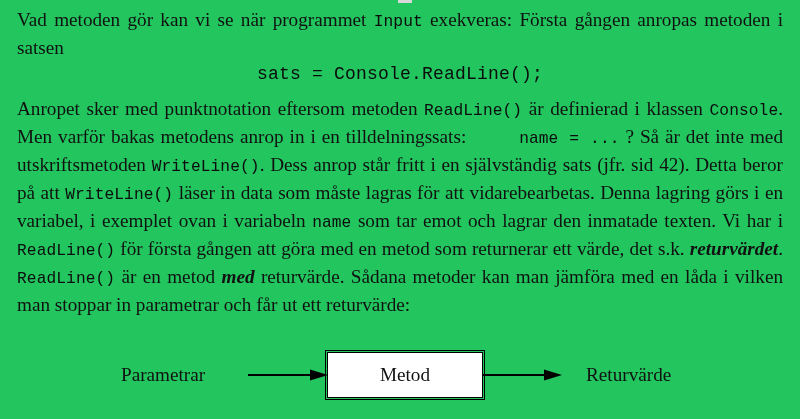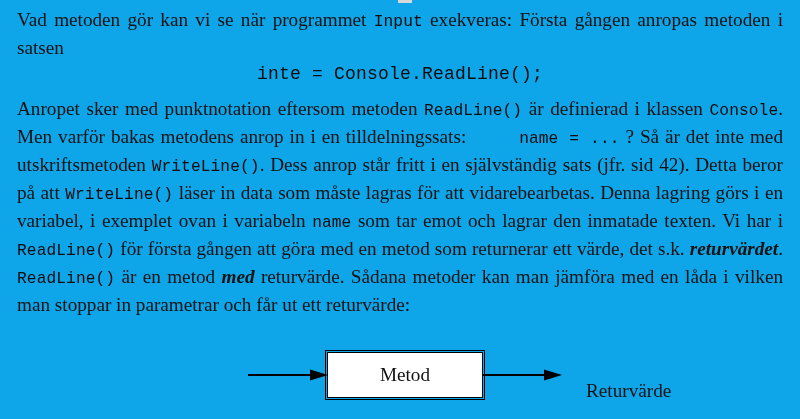--- a/index.html
+++ b/index.html
@@ -12,21 +12,21 @@
     height: 419px;
     overflow: hidden;
     font-family: "Liberation Serif", "DejaVu Serif", serif;
     color: #000000;
   }
 
   #page {
     position: relative;
     width: 800px;
     height: 419px;
-    background: #0ea5e9;
+    background: #22c55e;
   }
 
   .prose {
     position: absolute;
     left: 17px;
     width: 766px;
     text-align: justify;
     text-justify: inter-word;
     font-size: 19.2px;
     line-height: 26px;
@@ -82,21 +82,20 @@
     white-space: nowrap;
     color: #111111;
   }
   #label-parametrar {
     left: 121px;
     top: 27px;
   }
   #label-returvarde {
     left: 586px;
     top: 27px;
-    margin-top: 16px;
   }
   .method-box {
     position: absolute;
     left: 327px;
     top: 16px;
     width: 156px;
     height: 46px;
     box-sizing: border-box;
     border: 1.4px solid #000000;
     outline: 1.4px solid #000000;
@@ -137,29 +136,30 @@
 
 <div id="page">
 
   <div class="top-artifact"></div>
 
   <div class="prose" id="para-intro">
     <span>Vad metoden gör kan vi se när programmet </span><code class="code">Input</code><span> exekveras: Första gången anropas metoden i satsen</span>
   </div>
 
   <div id="code-display">
-    <span>inte = Console.ReadLine();</span>
+    <span>sats = Console.ReadLine();</span>
   </div>
 
   <div class="prose" id="para-body">
     <span>Anropet sker med punktnotation eftersom metoden </span><code class="code">ReadLine()</code><span> är definierad i klassen </span><code class="code">Console</code><span>. Men varför bakas metodens anrop in i en tilldelningssats: </span><code class="code code-sp">name = ...</code><span> ? Så är det inte med utskriftsmetoden </span><code class="code">WriteLine()</code><span>. Dess anrop står fritt i en självständig sats (jfr. sid 42). Detta beror på att </span><code class="code">WriteLine()</code><span> läser in data som måste lagras för att vidarebearbetas. Denna lagring görs i en variabel, i exemplet ovan i variabeln </span><code class="code">name</code><span> som tar emot och lagrar den inmatade texten. Vi har i </span><code class="code">ReadLine()</code><span> för första gången att göra med en metod som returnerar ett värde, det s.k. </span><em class="ital">returvärdet</em><span>. </span><code class="code">ReadLine()</code><span> är en metod </span><em class="ital">med</em><span> returvärde. Sådana metoder kan man jämföra med en låda i vilken man stoppar in parametrar och får ut ett returvärde:</span>
   </div>
 
   <div id="diagram">
 
+    <div class="diag-label" id="label-parametrar">Parametrar</div>
 
     <svg class="arrow" id="arrow-in" viewBox="0 0 80 12" preserveAspectRatio="none">
       <line x1="0" y1="6" x2="66" y2="6" stroke="#000000" stroke-width="2.2"></line>
       <polygon points="62,0.6 80,6 62,11.4" fill="#000000"></polygon>
     </svg>
 
     <div class="method-box">
       <div class="method-box-label">Metod</div>
     </div>
 

